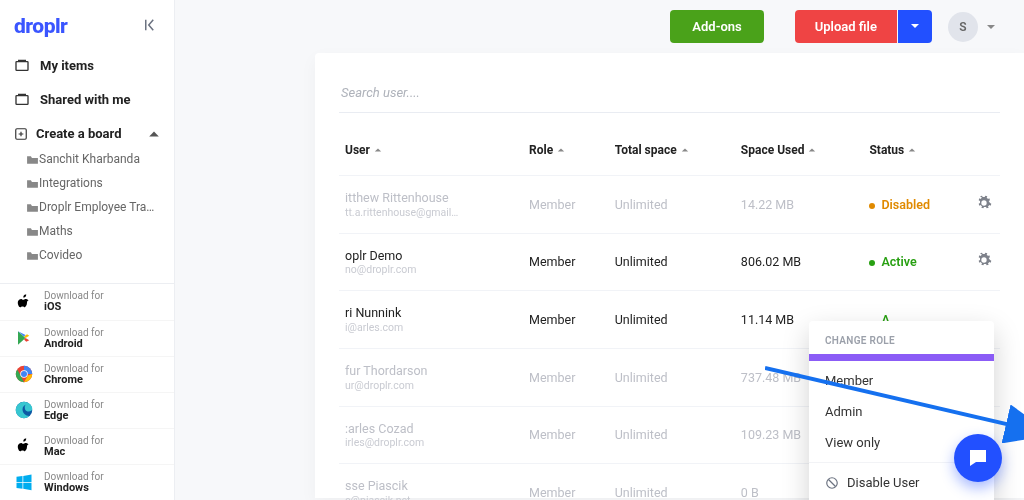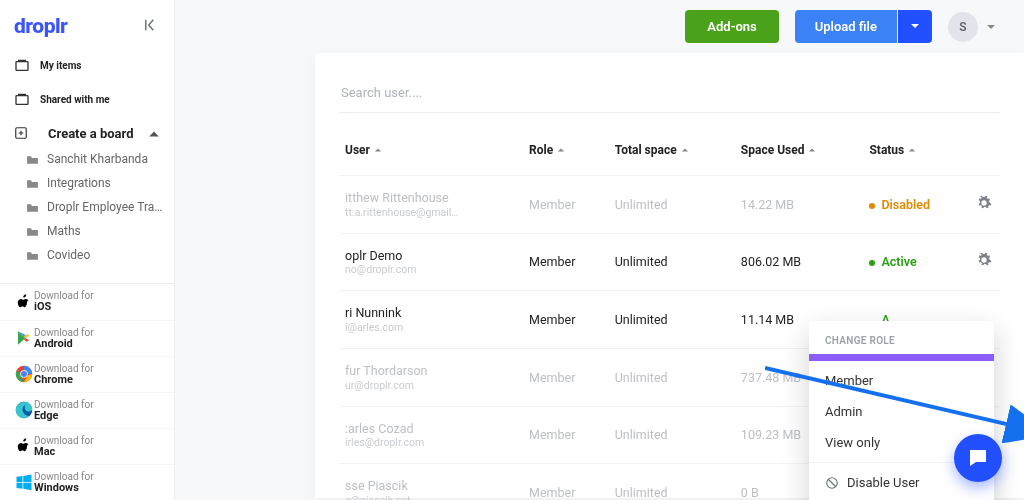--- a/index.html
+++ b/index.html
@@ -4,52 +4,52 @@
 <style>
   * { box-sizing: border-box; margin: 0; padding: 0; font-family: -apple-system, BlinkMacSystemFont, "Segoe UI", Roboto, Arial, sans-serif; }
   body { width: 1024px; height: 500px; overflow: hidden; background: #f7f8fa; color: #333; font-size: 13px; position: relative; }
   .app { display: flex; height: 100%; }
 
   
   .sidebar { width: 175px; background: #fff; border-right: 1px solid #eceef2; display: flex; flex-direction: column; }
   .sb-header { display: flex; align-items: center; justify-content: space-between; padding: 14px 14px 10px 14px; }
   .logo { font-weight: 800; font-size: 21px; color: #3a55ff; letter-spacing: -0.5px; }
   .collapse-icon svg { width: 18px; height: 18px; stroke: #6b7280; }
-  .sb-item { display: flex; align-items: center; gap: 10px; padding: 9px 14px; font-weight: 700; font-size: 10px; color: #222; cursor: pointer; }
+  .sb-item { display: flex; align-items: center; gap: 10px; padding: 9px 14px; font-weight: 700; font-size: 13px; color: #222; cursor: pointer; }
   .sb-item svg { width: 16px; height: 16px; stroke: #333; fill: none; }
   .sb-section { padding: 10px 14px 6px 14px; display: flex; align-items: center; justify-content: space-between; font-weight: 700; font-size: 13px; color: #222; cursor: pointer; }
   .sb-section svg.plus { width: 14px; height: 14px; stroke: #333; fill: none; }
   .sb-section svg.caret { width: 12px; height: 12px; fill: #555; }
   .board-list { flex: 1; overflow: hidden; }
-  .board-item { display: flex; align-items: center; gap: 8px; padding: 5px 14px 5px 26px; font-size: 12px; color: #666; cursor: pointer; white-space: nowrap; overflow: hidden; text-overflow: ellipsis; }
+  .board-item { display: flex; align-items: center; padding: 5px 14px 5px 26px; font-size: 12px; color: #666; cursor: pointer; white-space: nowrap; overflow: hidden; text-overflow: ellipsis; }
   .board-item svg { width: 13px; height: 11px; fill: #888; flex-shrink: 0; }
 
   .downloads { border-top: 1px solid #eceef2; }
-  .dl-item { display: flex; align-items: center; gap: 0; padding: 6px 14px; border-bottom: 1px solid #f5f5f5; cursor: pointer; }
+  .dl-item { display: flex; align-items: center; gap: 10px; padding: 6px 14px; border-bottom: 1px solid #f5f5f5; cursor: pointer; }
   .dl-item:last-child { border-bottom: 0; }
   .dl-icon { width: 20px; height: 20px; display: flex; align-items: center; justify-content: center; }
   .dl-icon svg { width: 18px; height: 18px; }
   .dl-text { line-height: 1.1; font-size: 10px; color: #888; }
   .dl-text .os { display: block; font-size: 11px; font-weight: 700; color: #222; }
 
   
   .main { flex: 1; display: flex; flex-direction: column; position: relative; }
   .topbar { display: flex; align-items: center; justify-content: flex-end; gap: 16px; padding: 10px 28px; }
   .btn { border: none; border-radius: 4px; padding: 9px 22px; font-size: 13px; font-weight: 600; cursor: pointer; color: #fff; }
   .btn-addons { background: #4aa21a; }
   .upload-group { display: flex; gap: 1px; }
-  .btn-upload { background: #3b82f6; border-radius: 4px 0 0 4px; padding: 8px 20px; }
+  .btn-upload { background: #ef4444; border-radius: 4px 0 0 4px; padding: 8px 20px; margin-left: 15px; }
   .btn-upload-caret { background: #2250ff; border-radius: 0 4px 4px 0; padding: 9px 12px; }
   .btn-upload-caret svg { width: 10px; height: 10px; fill: #fff; }
   .avatar { display: flex; align-items: center; gap: 8px; cursor: pointer; }
   .avatar-circle { width: 30px; height: 30px; border-radius: 50%; background: #e1e4eb; color: #666; font-size: 12px; font-weight: 600; display: flex; align-items: center; justify-content: center; }
   .avatar svg { width: 10px; height: 10px; fill: #888; }
 
   .panel { background: #fff; margin: 0 0 0 140px; height: 445px; border-radius: 4px 0 0 0; box-shadow: 0 6px 18px rgba(0,0,0,0.04); padding: 24px 24px 0 24px; position: relative; }
-  .search { width: 100%; border: none; border-bottom: 1px solid #e9ecf2; padding: 8px 2px 12px 2px; font-size: 13px; outline: none; color: #333; }
+  .search { width: 100%; border: none; border-bottom: 1px solid #e9ecf2; padding: 8px 2px 12px 2px; font-size: 13px; outline: none; color: #333; font-style: italic; }
   .search::placeholder { color: #aeb2ba; }
 
   table.users { width: 100%; border-collapse: collapse; margin-top: 20px; }
   table.users th { text-align: left; font-weight: 700; font-size: 12px; color: #222; padding: 10px 6px 18px 6px; }
   .sort-icon { display: inline-block; margin-left: 4px; }
   .sort-icon svg { width: 8px; height: 8px; fill: #888; }
   table.users td { padding: 14px 6px; border-top: 1px solid #f1f3f7; vertical-align: middle; font-size: 12.5px; }
   .u-name { color: #bdbfc7; font-size: 12.5px; line-height: 1.25; white-space: nowrap; overflow: hidden; text-overflow: ellipsis; max-width: 130px; }
   .u-email { color: #c9cbd2; font-size: 10.5px; }
   .u-name.active { color: #222; }
@@ -102,21 +102,21 @@
     </div>
     <div class="sb-item">
       <svg viewBox="0 0 24 24" stroke-width="2">
           <rect x="3" y="7" width="18" height="13" rx="1"></rect>
           <path d="M7 7V5h10v2"></path>
         </svg>
       <span>Shared with me</span>
     </div>
 
     <div class="sb-section">
-      <span style="display:flex;align-items:flex-start;gap:20px">
+      <span style="display:flex;align-items:flex-end;gap:8px">
         <svg class="plus" viewBox="0 0 24 24" stroke-width="2">
             <rect x="3" y="3" width="18" height="18" rx="2"></rect>
             <path d="M12 8v8M8 12h8"></path>
           </svg>
         <span>Create a board</span>
       </span>
       <svg class="caret" viewBox="0 0 10 10">
           <path d="M1 7l4-4 4 4z"></path>
         </svg>
     </div>

